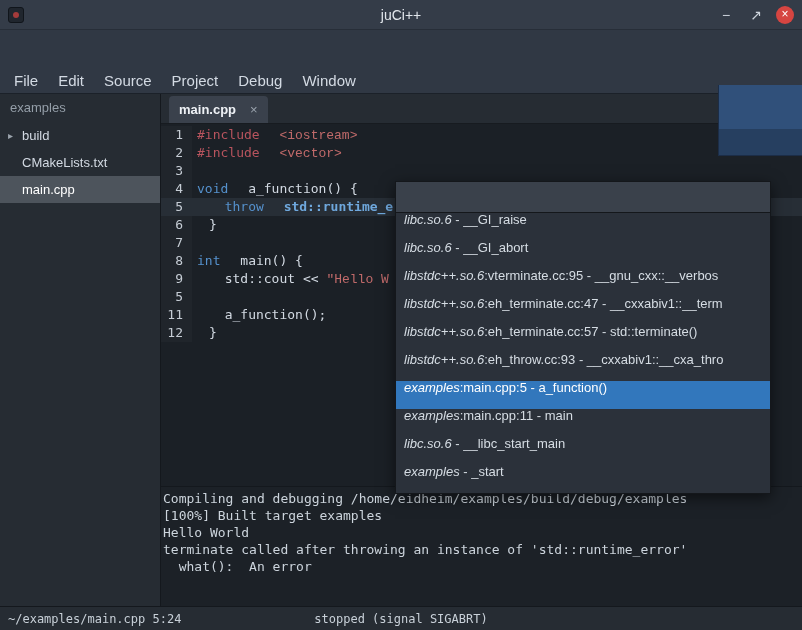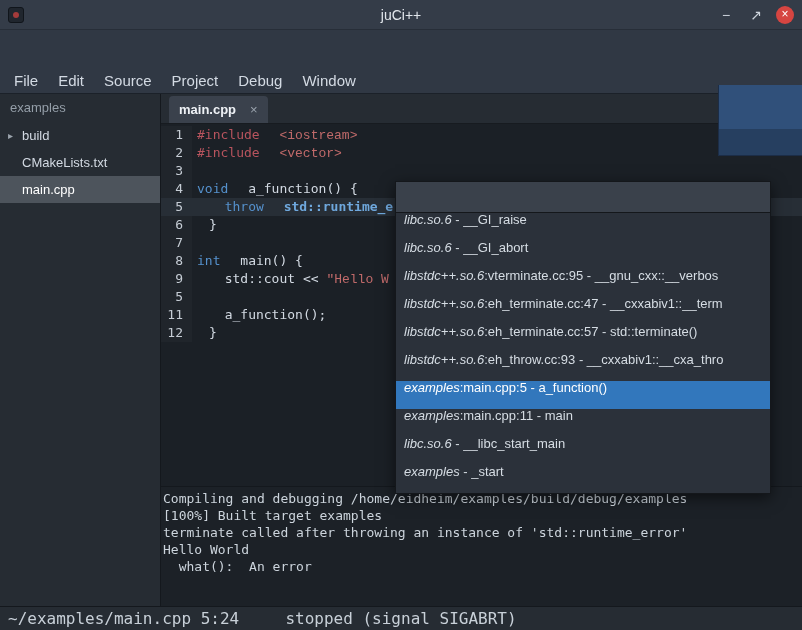--- a/index.html
+++ b/index.html
@@ -46,21 +46,21 @@
   .tok-d { color:#d3dae3;margin-left:12px; }
   .tok-p { color:#b8545e;text-align:right; }
   .tok-s { color:#c16a6a;font-family:Liberation Mono, monospace; }
   .tok-k { color:#5591cd; }
   .tok-t { color:#6fa8dd; font-weight:bold; }
   .caret { display:inline-block; width:2px; height:14px; background:#eef3f8; vertical-align:-2px; margin:0 -1px; }
 
   .terminal { flex:0 0 120px; background:#1c2127; border-top:1px solid #14181d; font-family:"DejaVu Sans Mono",monospace; font-size:13px; line-height:17px; color:#ccd4dc; padding:3px 0 0 2px; overflow:hidden; }
   .t-line { white-space:pre; }
 
-  .statusbar { flex:0 0 24px; background:#262c33; border-top:1px solid #14181d; display:flex; align-items:center; padding:0 8px; font-family:"DejaVu Sans Mono",monospace; font-size:16px; color:#c8d0d8; position:relative; }
+  .statusbar { flex:0 0 24px; background:#262c33; border-top:1px solid #14181d; display:flex; align-items:center; padding:0 8px; font-family:"DejaVu Sans Mono",monospace; font-size:12px; color:#c8d0d8; position:relative; }
   .status-center { position:absolute; left:0; right:0; text-align:center; }
 
   
   .popup { position:absolute; left:395px; top:181px; width:376px; background:#2b313a; border:1px solid #14171b; box-shadow:0 4px 14px rgba(0,0,0,.55); font-size:13px; color:#d6dde4; z-index:5; }
   .popup-header { height:31px; background:#3a414b; border-bottom:1px solid #14171b; }
   .pop-item { height:27px; display:flex; align-items:flex-end; padding:14px 8px; white-space:pre; overflow:hidden; }
   .pop-item .pfx { font-style:italic; }
   .pop-item .file { font-weight:normal;margin-top:20px; }
   .pop-item.selected { background:#3277bc; color:#fff; }
 
@@ -130,22 +130,22 @@
           <div class="code-line"><span class="ln">8</span><span class="code-text"><span class="tok-k">int</span><span class="tok-d"> main() {</span></span></div>
           <div class="code-line"><span class="ln">9</span><span class="code-text"><span class="tok-d">  std::cout &lt;&lt; </span><span class="tok-s">"Hello W</span></span></div>
           <div class="code-line"><span class="ln">5</span><span class="code-text"></span></div>
           <div class="code-line"><span class="ln">11</span><span class="code-text"><span class="tok-d">  a_function();</span></span></div>
           <div class="code-line"><span class="ln">12</span><span class="code-text"><span class="tok-d">}</span></span></div>
         </div>
 
       <div class="terminal" id="terminal">
           <div class="t-line">Compiling and debugging /home/eidheim/examples/build/debug/examples</div>
           <div class="t-line">[100%] Built target examples</div>
+          <div class="t-line">Hello World</div>
           <div class="t-line">terminate called after throwing an instance of 'std::runtime_error'</div>
-          <div class="t-line">Hello World</div>
           <div class="t-line">  what():  An error</div>
         </div>
     </div>
   </div>
 
   <div class="statusbar">
     <span>~/examples/main.cpp 5:24</span>
     <span class="status-center">stopped (signal SIGABRT)</span>
   </div>
 

